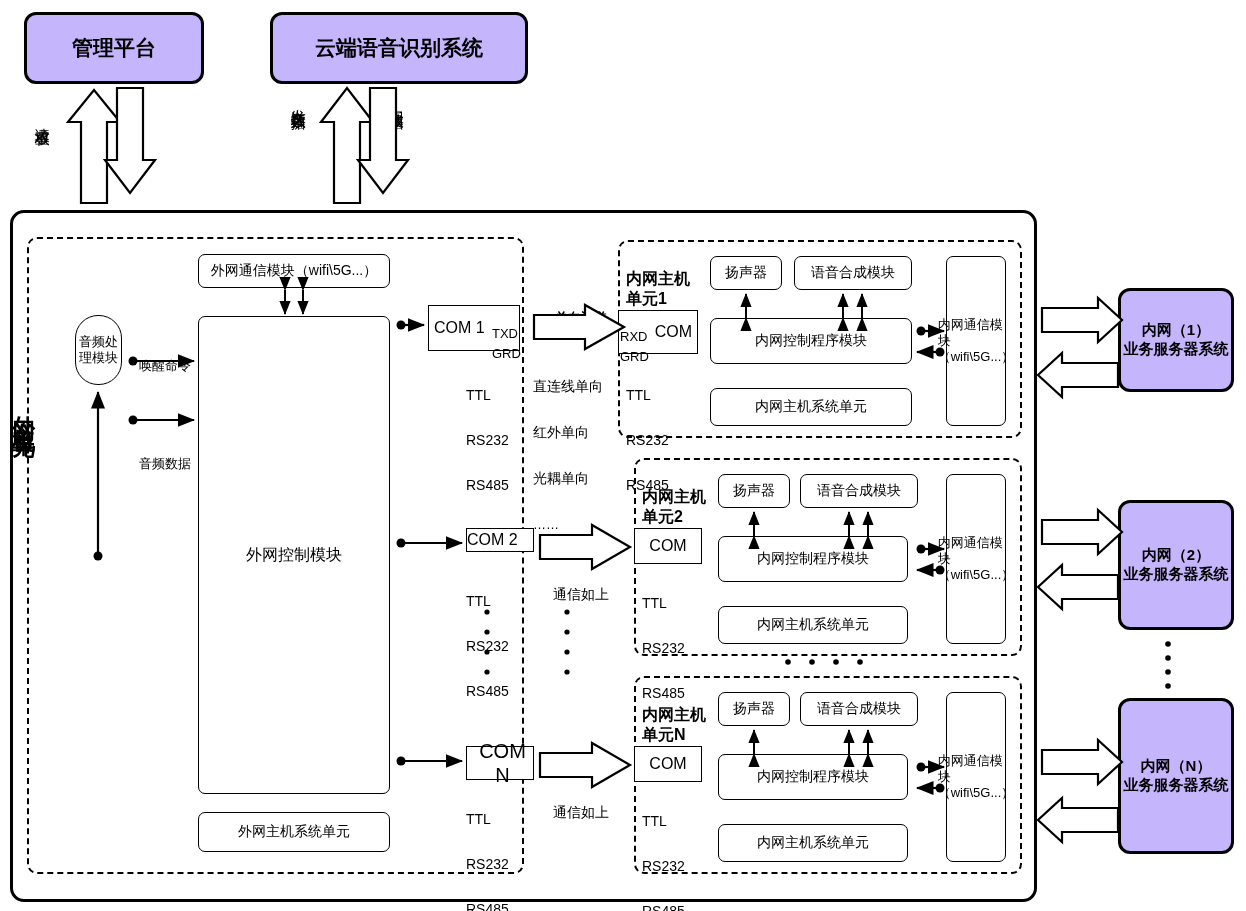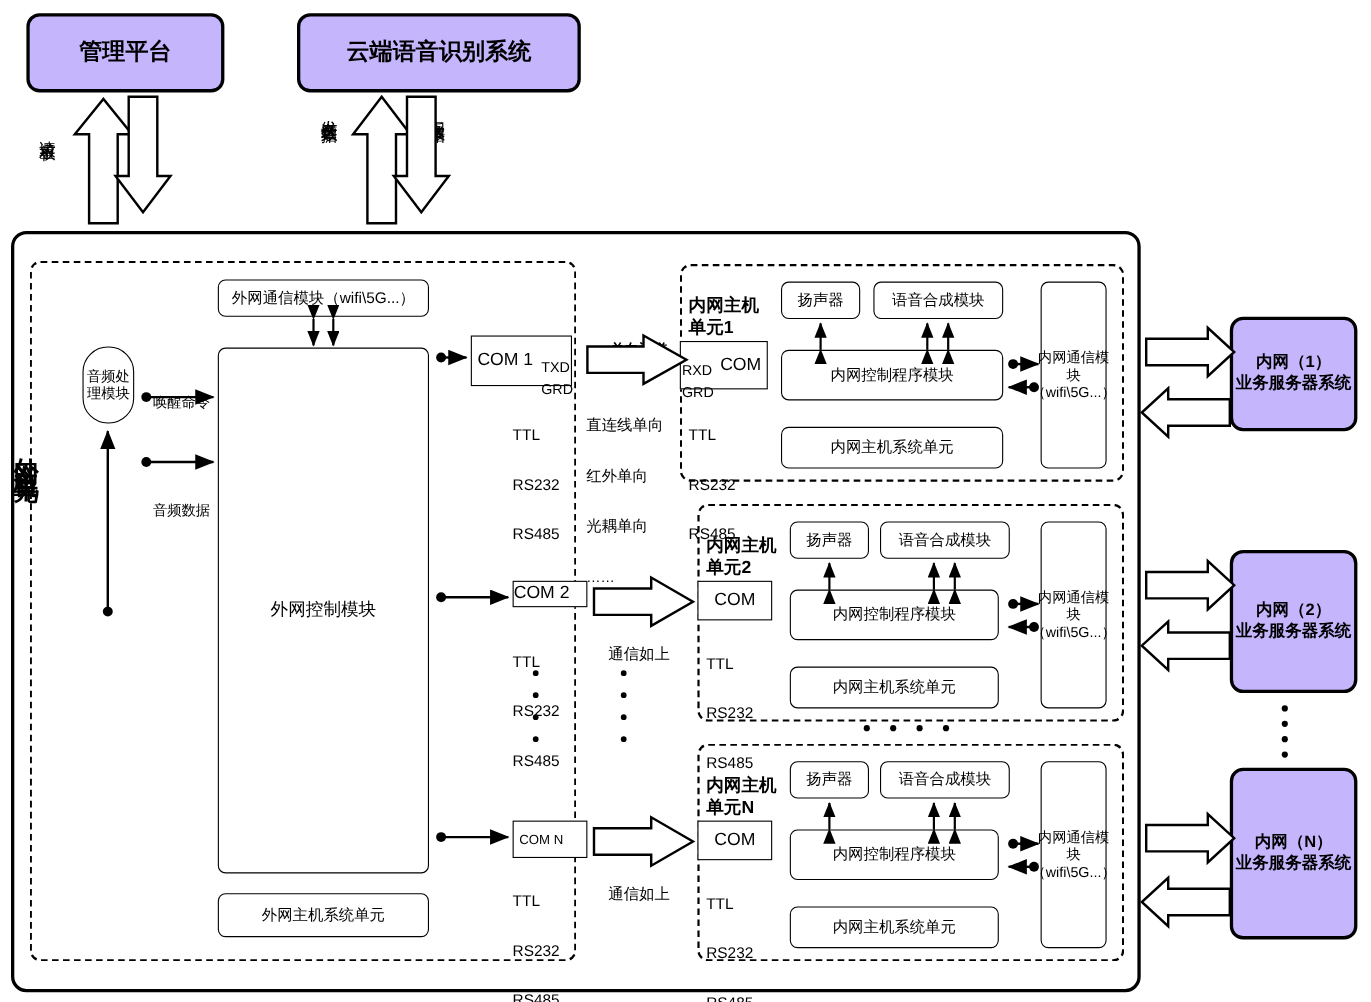--- a/index.html
+++ b/index.html
@@ -25,21 +25,21 @@
     text-align:center;
     font-weight:bold;
     line-height:1.25;
   }
   .rbox-thin{
     position:absolute;box-sizing:border-box;
     border:1.6px solid #000;
     border-radius:7px;
     background:#fff;
     display:flex;align-items:center;justify-content:center;
-    text-align:center;
+    text-align:left;
     line-height:1.25;
   }
   .sqbox{
     position:absolute;box-sizing:border-box;
     border:1.6px solid #000;
     border-radius:0;
     background:#fff;
     display:flex;align-items:center;justify-content:center;
     text-align:center;
     line-height:1.2;
@@ -144,21 +144,21 @@
 
   <div class="sqbox" style="left:466px;top:528px;width:68px;height:24px;font-size:16px;justify-content:flex-start;padding-left:0;">
     <span>COM 2</span>
   </div>
   <div class="lbl" style="left:466px;top:568px;font-size:14px;line-height:1.6;">
     <div>TTL</div>
     <div>RS232</div>
     <div>RS485</div>
   </div>
 
-  <div class="sqbox" style="left:466px;top:746px;width:68px;height:34px;font-size:12px;justify-content:flex-start;padding-left:5px;text-align:center;">
+  <div class="sqbox" style="left:466px;top:746px;width:68px;height:34px;font-size:20px;justify-content:flex-start;padding-left:5px;text-align:center;">
     <span>COM N</span>
   </div>
   <div class="lbl" style="left:466px;top:786px;font-size:14px;line-height:1.6;">
     <div>TTL</div>
     <div>RS232</div>
     <div>RS485</div>
   </div>
 
   <div class="lbl" style="left:533px;top:294px;width:96px;font-size:13px;font-weight:bold;text-align:center;">
     <span>单向通道</span>

